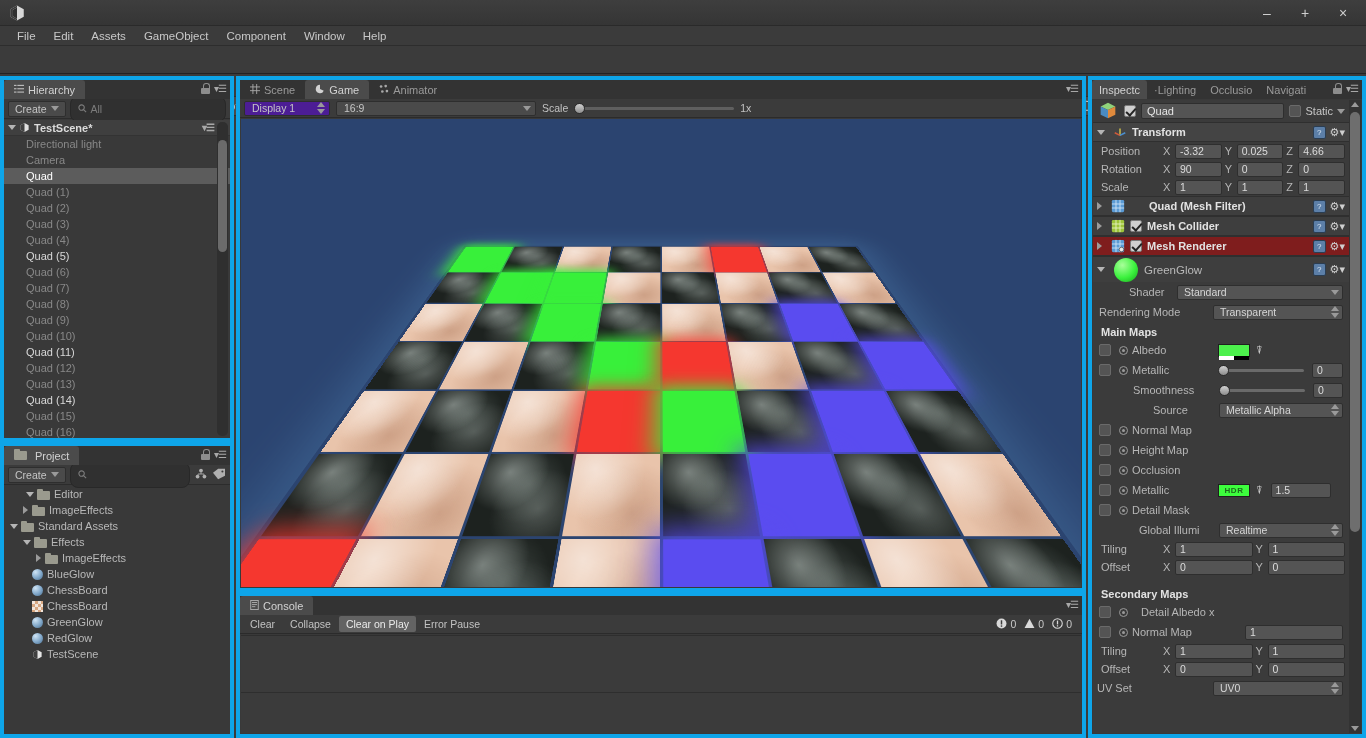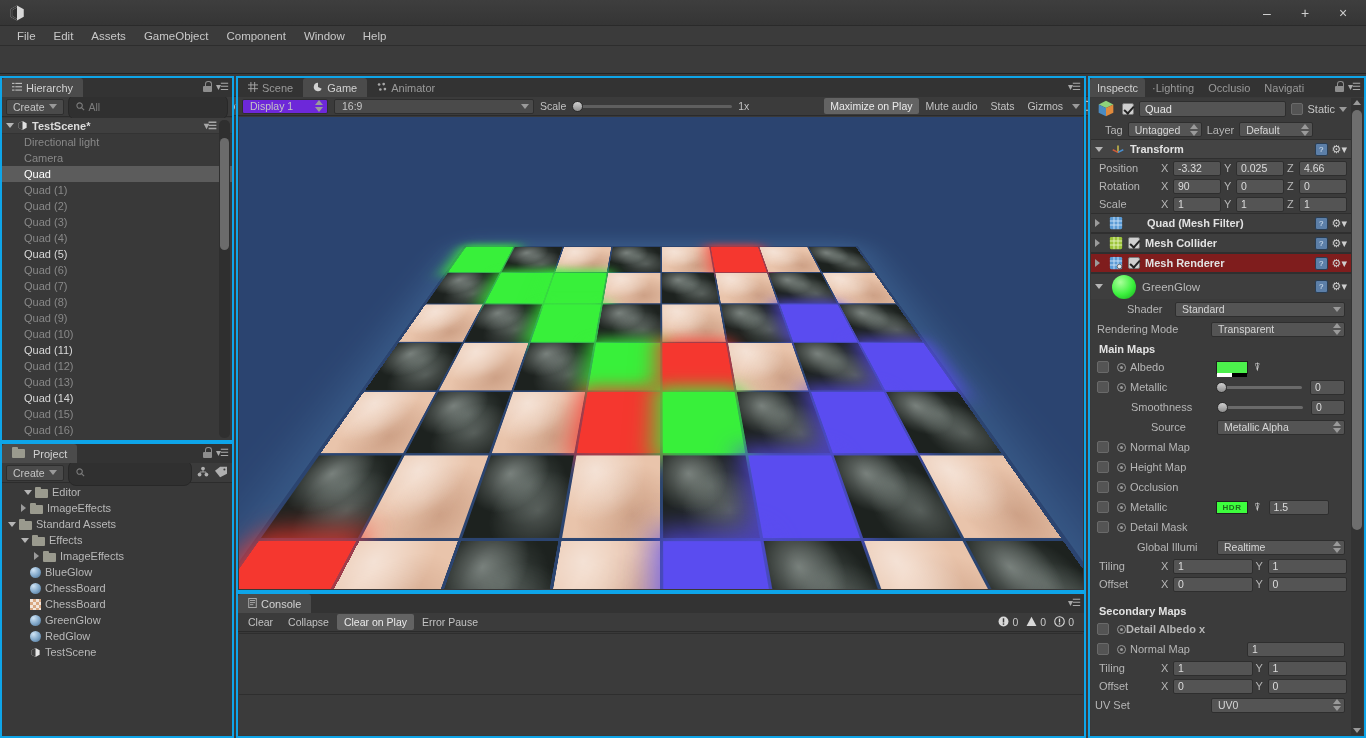--- a/index.html
+++ b/index.html
@@ -70,21 +70,21 @@
     width:40px; height:20px; background:#4a4a4a; border:1px solid #2e2e2e; border-radius:3px;
     display:flex; align-items:center; justify-content:center;
   }
   .ddbtn {
     height:20px; background:#4a4a4a; border:1px solid #2e2e2e; border-radius:3px;
     display:flex; align-items:center; justify-content:space-between;
     padding:0 6px 0 9px; color:#c5c5c5; font-size:11px; gap:14px;
   }
 
   
-  .panel { position:absolute; background:#393939; border:2px solid #0ea5e9; }
+  .panel { position:absolute; background:#393939; border:4px solid #0ea5e9; }
   .tabstrip { height:19px; background:#333; display:flex; align-items:flex-end; position:relative; }
   .tab {
     height:19px; padding:0 10px; display:flex; align-items:center; gap:4px;
     color:#9a9a9a; font-size:11px; background:transparent;
     border-radius:3px 3px 0 0;
   }
   .tab.active { background:#4b4b4b; color:#d2d2d2; }
   .tabtools { position:absolute; right:4px; top:3px; display:flex; gap:4px; align-items:center; }
 
   .toolrow {
@@ -137,21 +137,21 @@
   }
   .sceneicon { width:11px; height:11px; margin-right:4px; display:flex; align-items:center; justify-content:center; }
 
   
   #center { left:236px; top:76px; width:850px; height:516px; }
   .gametoolbar {
     height:19px; background:#3b3b3b; display:flex; align-items:center;
     padding:0 4px; gap:6px; border-bottom:1px solid #2b2b2b; font-size:10.5px;
   }
   .gt-drop {
-    height:15px; background:#6d28d9; border:1px solid #2e2e2e; border-radius:2px;
+    height:15px; background:#4c1d95; border:1px solid #2e2e2e; border-radius:2px;
     display:flex; align-items:center; justify-content:space-between; padding:0 4px 0 7px;
     color:#c5c5c5; font-size:10.5px; 
   }
   .gt-aspect {
     flex:0 0 200px; height:15px; background:#4a4a4a; border:1px solid #2e2e2e; border-radius:2px;
     display:flex; align-items:center; justify-content:space-between; padding:0 4px 0 7px; color:#c5c5c5;
   }
   .slidertrack { position:relative; width:160px; height:3px; background:#5f5f5f; border-radius:2px; }
   .sliderknob { position:absolute; left:0; top:-4px; width:11px; height:11px; border-radius:50%;
     background:linear-gradient(#d0d0d0,#8f8f8f); border:1px solid #2c2c2c; }
@@ -685,27 +685,20 @@
       </div>
       <div class="gt-aspect">
         <span>16:9</span>
         <span class="arrowdown"></span>
       </div>
       <span style="color:#c2c2c2;">Scale</span>
       <div class="slidertrack">
         <div class="sliderknob"></div>
       </div>
       <span style="color:#c2c2c2;">1x</span>
-      <div style="margin-left:auto; display:flex; gap:1px; align-items:center;">
-        <div class="gt-tbtn active">Maximize on Play</div>
-        <div class="gt-tbtn">Mute audio</div>
-        <div class="gt-tbtn">Stats</div>
-        <div class="gt-tbtn">Gizmos</div>
-        <span class="arrowdown" style="margin-left:2px;"></span>
-      </div>
     </div>
 
     <div class="gameview">
       <div class="board-wrap">
         <div class="boardglow"></div>
         <div class="board" id="board-grid">
             <div class="cell glow-green"></div>
             <div class="cell dark"></div>
             <div class="cell light"></div>
             <div class="cell dark"></div>
@@ -852,38 +845,20 @@
         </span>
         <span class="chk on"></span>
         <span class="namefield">Quad</span>
         <span class="staticwrap">
           <span class="chk off"></span>
           <span>Static</span>
           <span class="arrowdown"></span>
         </span>
       </div>
 
-      <div class="tl-row">
-        <span class="lbl">Tag</span>
-        <span class="dropfield" style="width:74px;">
-          <span>Untagged</span>
-          <span class="updown">
-              <span class="arrowup"></span>
-              <span class="arrowdown"></span>
-            </span>
-        </span>
-        <span class="lbl">Layer</span>
-        <span class="dropfield" style="width:74px;">
-          <span>Default</span>
-          <span class="updown">
-              <span class="arrowup"></span>
-              <span class="arrowdown"></span>
-            </span>
-        </span>
-      </div>
 
       <div class="comp-header">
         <span class="arrow-d"></span>
         <span>
           <svg width="14" height="14" viewBox="0 0 16 16">
               <path d="M8 13 L8 5" stroke="#d6c64a" stroke-width="1.6"></path>
               <path d="M8 13 L2 10" stroke="#d05a3a" stroke-width="1.6"></path>
               <path d="M8 13 L14 10" stroke="#4a8fd0" stroke-width="1.6"></path>
             </svg>
         </span>
@@ -1105,21 +1080,21 @@
           <span class="vec-axis">Y</span>
           <span class="numfield">0</span>
         </span>
       </div>
 
       <div class="sec-title" style="padding-top:12px;">Secondary Maps</div>
 
       <div class="mat-row">
         <span class="togglebox"></span>
         <span class="radio-dot" style="margin-left:8px;"></span>
-        <span class="lbl" style="margin-left:0;font-weight:bold;">Detail Albedo x</span>
+        <span class="lbl" style="margin-left:13px;">Detail Albedo x</span>
       </div>
       <div class="mat-row">
         <span class="togglebox"></span>
         <span class="radio-dot" style="margin-left:8px;"></span>
         <span class="lbl" style="margin-left:4px; flex:1;">Normal Map</span>
         <span class="numfield" style="max-width:98px;">1</span>
       </div>
 
       <div class="vec-row">
         <span class="vec-label">Tiling</span>

